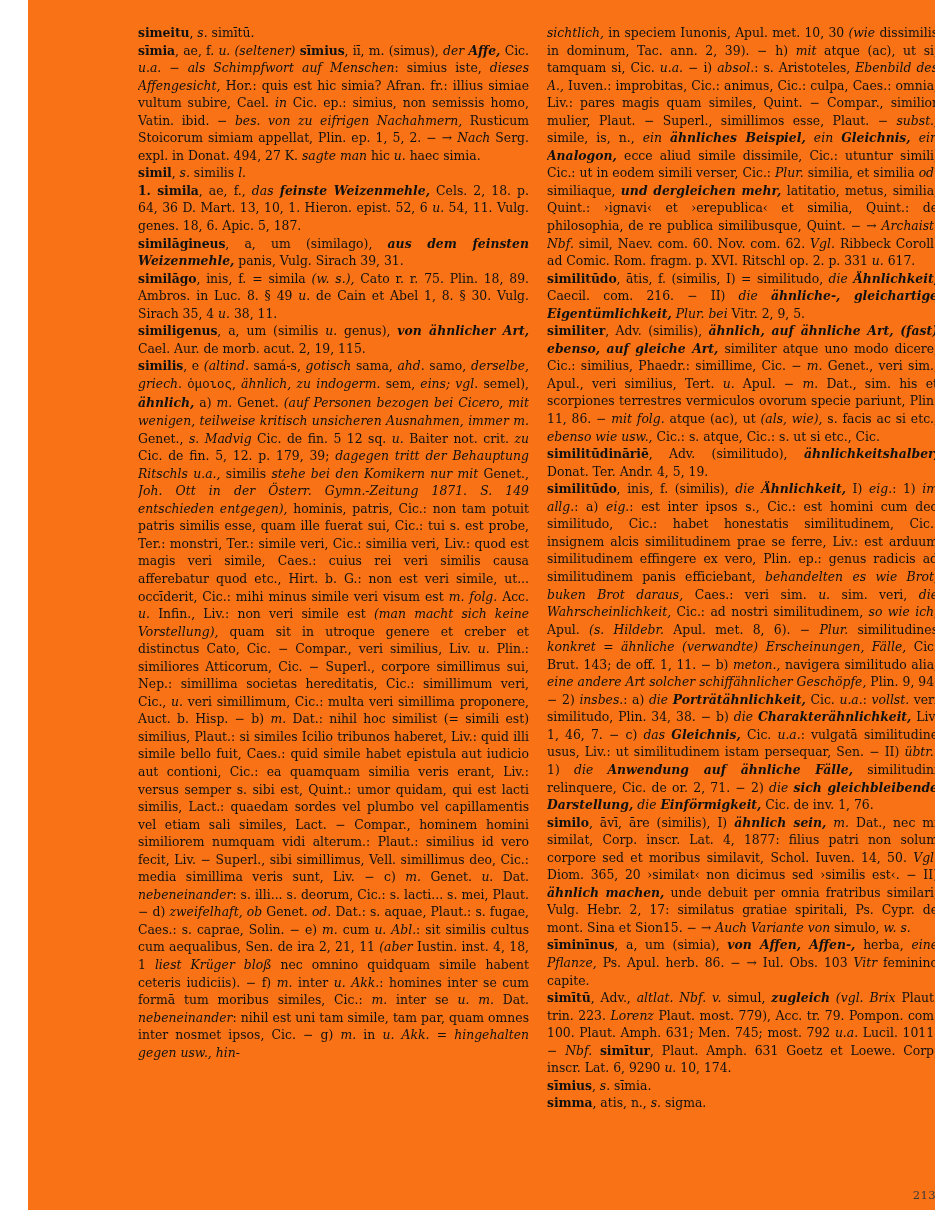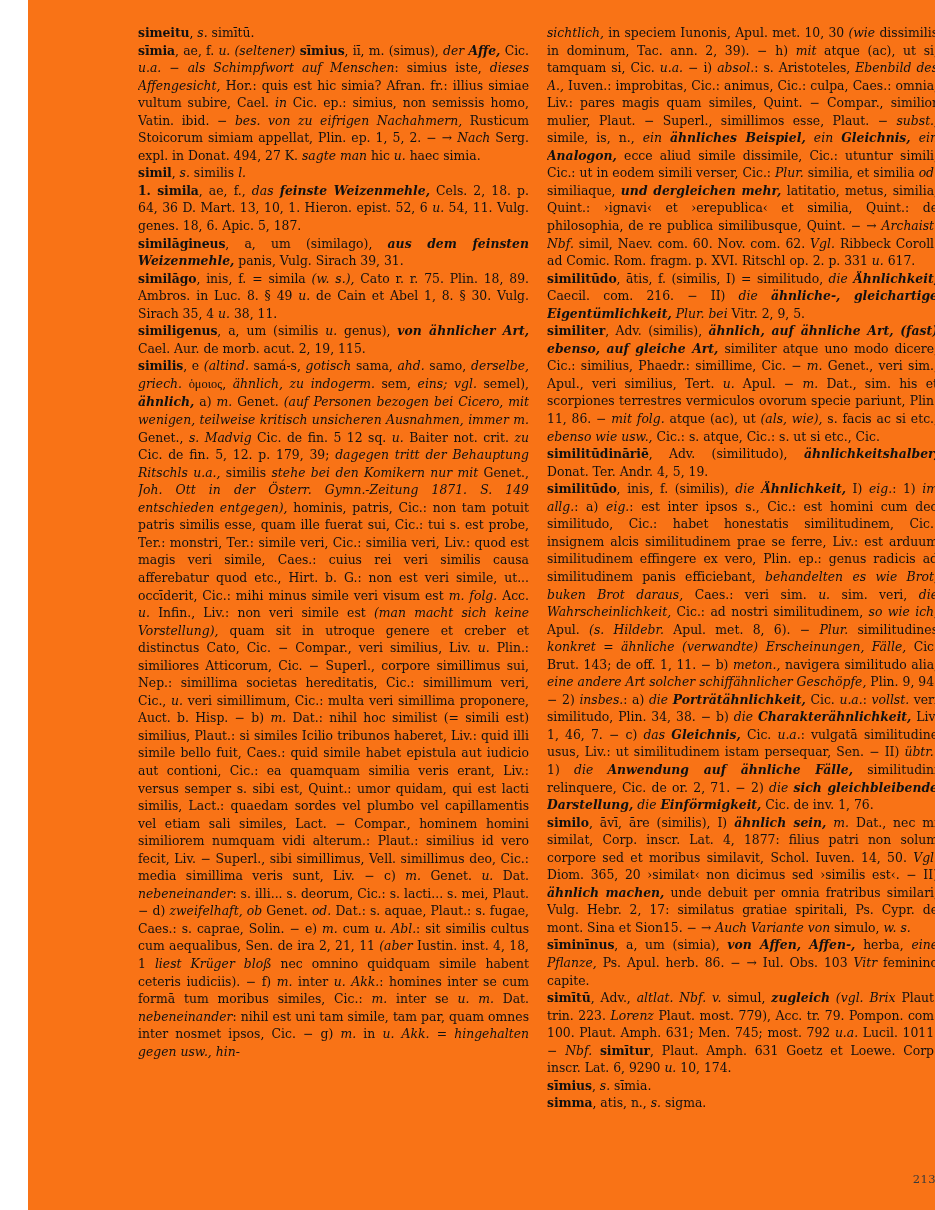--- a/index.html
+++ b/index.html
@@ -51,26 +51,26 @@
   
   b.hw { font-weight: bold; letter-spacing: -0.1px; }
   
   i.bi { font-weight: bold; font-style: italic; }
   
   i.it { font-style: italic; }
 
   .pageno {
     position: absolute;
     right: 27px;
-    bottom: 24px;
+    bottom: 8px;
     font-size: 11.5px;
     color: #3a3a3a;
     letter-spacing: 0.4px;
   }
-  .greek { font-family: Liberation Serif, serif; }
+  .greek { font-family: Liberation Mono, monospace; }
 </style>
 </head>
 <body>
 
 <div class="page">
 
   <div class="columns">
 
     <div class="col" id="left-col">
         <p class="entry"><b class="hw">simeitu</b>, <i class="it">s.</i> simītū.</p>

